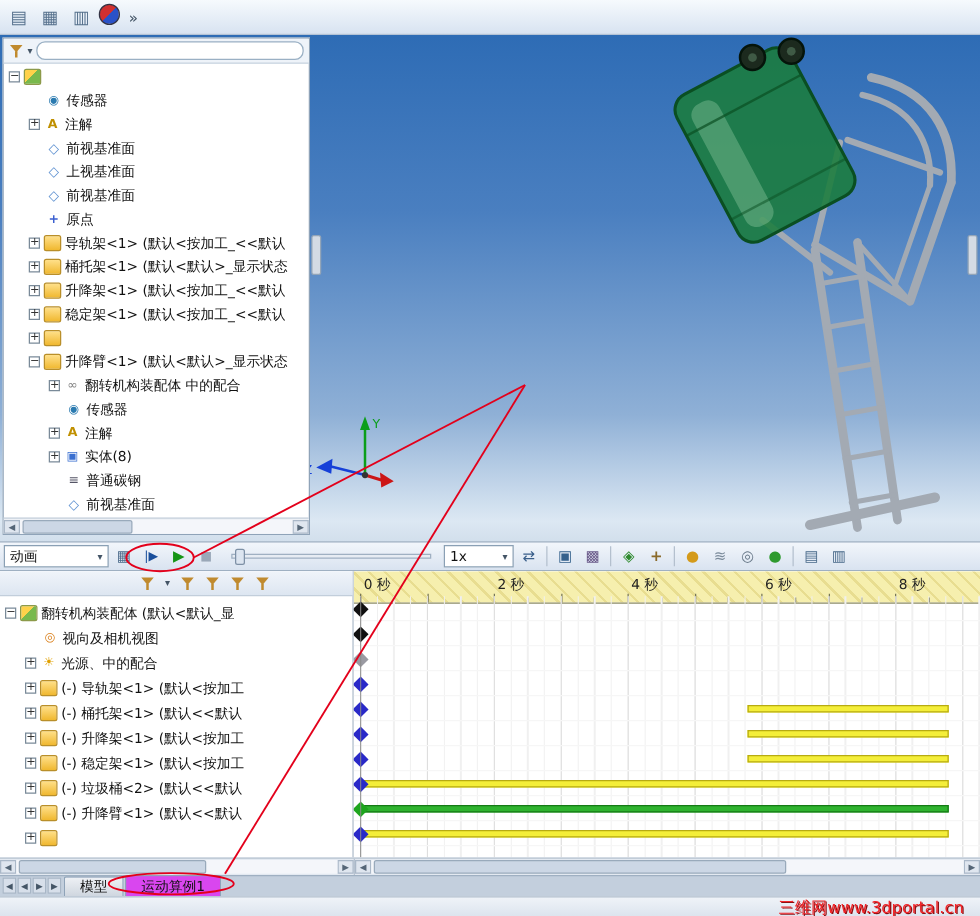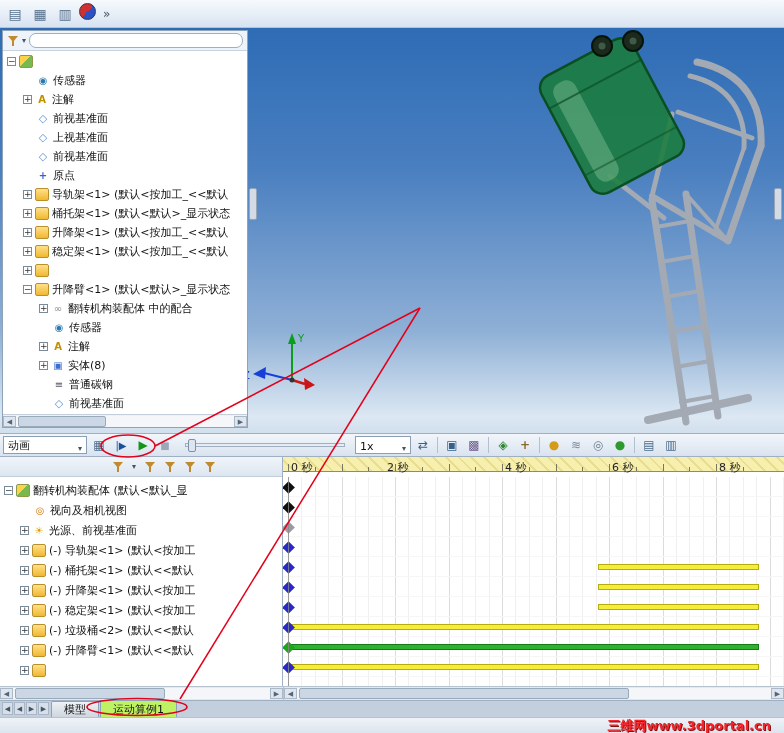--- a/index.html
+++ b/index.html
@@ -42,58 +42,58 @@
 #ft-scroll{flex:none;height:13px;background:#eef1f6;border-top:1px solid #c5cfdb;display:flex;align-items:center}
 .sb-btn{flex:none;width:13px;height:11px;font-size:7px;line-height:11px;text-align:center;color:#567;background:#dfe6ef;border:1px solid #aab8c8}
 .sb-track{flex:1;height:11px;position:relative;background:#f4f6fa}
 .sb-thumb{position:absolute;top:0;height:11px;background:#ccd7e5;border:1px solid #9ab;border-radius:2px}
 .splitter{position:absolute;width:8px;height:32px;background:#d4dbe4;border:1px solid #93a5b8;border-radius:2px;z-index:7}
 #splitter-left{left:249px;top:188px}
 #splitter-right{left:774px;top:188px}
 
 
 #mm-toolbar{position:absolute;left:0;top:433px;width:784px;height:24px;background:linear-gradient(#f2f6fb,#d9e3f0);border-top:1px solid #9fb0c2;border-bottom:1px solid #9fb0c2;display:flex;align-items:center;gap:2px;padding:0 3px;z-index:6}
-.mm-select{flex:none;height:18px;background:#fff;border:1px solid #8aa0b5;display:flex;align-items:flex-end;gap:4px;padding:0 4px}
+.mm-select{flex:none;height:18px;background:#fff;border:1px solid #8aa0b5;display:flex;align-items:center;gap:4px;padding:0 4px}
 #study-select{width:84px;justify-content:space-between}
 #speed-select{width:56px;justify-content:space-between}
 .mm-icon{flex:none;width:20px;height:20px;display:flex;align-items:center;justify-content:center;font-size:12px}
 .mm-sep{flex:none;width:1px;height:16px;background:#b4c0ce;margin:0 2px}
 #mm-slider{flex:none;width:160px;height:4px;background:#e7ecf3;border:1px solid #9fb0c2;position:relative;margin:0 8px}
 #mm-slider .thumb{position:absolute;left:2px;top:-5px;width:8px;height:13px;background:#dce5f0;border:1px solid #7e91a6;border-radius:2px}
 
 
 #mm-body{position:absolute;left:0;top:457px;width:784px;height:229px;background:#fff;display:flex;z-index:6}
 #mm-left{flex:none;width:283px;border-right:1px solid #9fb0c2;display:flex;flex-direction:column;background:#fff}
 #mm-filter-row{flex:none;height:20px;background:linear-gradient(#f0f4fa,#dde6f1);border-bottom:1px solid #c2cedb;display:flex;align-items:center;gap:8px;padding-left:112px}
 .funnel{width:12px;height:12px;position:relative;flex:none}
 .funnel:before{content:"";position:absolute;left:1px;top:1px;border-left:5px solid transparent;border-right:5px solid transparent;border-top:6px solid #c08a2e}
 .funnel:after{content:"";position:absolute;left:5px;top:6px;width:2px;height:5px;background:#c08a2e}
 #mm-tree{flex:1;overflow:hidden;padding-top:3px}
 #mm-right{flex:1;position:relative;overflow:hidden;background:#fff}
-#ruler{position:absolute;left:0;top:0;right:0;height:15px;background:repeating-linear-gradient(45deg,#f6efae 0 7px,#e8dd90 7px 9px);border-bottom:1px solid #8d8d6a}
+#ruler{position:absolute;left:0;top:0;right:0;height:26px;background:repeating-linear-gradient(45deg,#f6efae 0 7px,#e8dd90 7px 9px);border-bottom:1px solid #8d8d6a}
 .tick-label{position:absolute;top:3px;font-size:11px;color:#222}
 .tick-mark{position:absolute;bottom:0;width:1px;background:#77775a}
 #grid{position:absolute;left:0;top:20px;right:0;bottom:0;background-image:repeating-linear-gradient(90deg,#dcdcdc 0 1px,transparent 1px 53.5px),repeating-linear-gradient(90deg,#f0f0f0 0 1px,transparent 1px 13.375px);background-position:5px 0,5px 0}
 #timebar{position:absolute;left:5px;top:20px;bottom:0;width:1px;background:#8a8a8a;opacity:.8}
 .tl-row{position:relative;height:20px;border-bottom:1px solid #f6f6f6}
 .bar{position:absolute;top:7px;height:6px;border:1px solid}
 .key{position:absolute;top:5.5px;width:9px;height:9px;transform:rotate(45deg)}
 
 
 #mm-scroll{position:absolute;left:0;top:686px;width:784px;height:14px;background:#e3e9f1;border-top:1px solid #b6c2d0;display:flex;z-index:6}
 #scroll-left{flex:none;width:284px;border-right:1px solid #b6c2d0;display:flex;align-items:center}
 #scroll-right{flex:1;display:flex;align-items:center}
 #tab-bar{position:absolute;left:0;top:700px;width:784px;height:17px;background:#c3cfdd;border-top:1px solid #9fb0c2;display:flex;align-items:flex-end;z-index:6}
 .tab-nav{flex:none;display:flex;align-items:center;height:17px;padding:0 2px;gap:1px}
 .tab-nav span{width:11px;height:13px;font-size:7px;line-height:13px;text-align:center;color:#456;background:#d7dfea;border:1px solid #a8b6c6}
 #tabs{display:flex;align-items:flex-end;height:17px}
 .tab{height:16px;display:flex;align-items:center;padding:0 12px;background:linear-gradient(#eef1f5,#cfd6df);border:1px solid #8fa3b8;border-bottom:none;margin-right:1px;border-radius:2px 2px 0 0}
-.tab.active{background:#bef264;height:17px}
+.tab.active{background:#d946ef;height:17px}
 #status-bar{position:absolute;left:0;top:717px;width:784px;height:16px;background:linear-gradient(#eff3f8,#dce4ee);border-top:1px solid #b6c2d0;display:flex;align-items:center;padding:0 5px;z-index:6}
-#watermark{margin-left:auto;color:#f2262a;font-weight:bold;font-size:13px;text-shadow:1px 1px 0 #8c0f12;padding-right:8px}
+#watermark{margin-left:auto;color:#f2262a;font-weight:normal;font-size:13px;text-shadow:1px 1px 0 #8c0f12;padding-right:8px}
 
 
 #anno{position:absolute;left:0;top:0;width:784px;height:733px;z-index:50;pointer-events:none}
 </style>
 </head>
 <body>
 
 <div id="viewport">
   <svg width="784" height="405" viewBox="0 0 784 405">
     <g stroke="#a3aab3" stroke-linecap="round" fill="none">
@@ -314,21 +314,21 @@
           <span class="tlabel">翻转机构装配体 (默认&lt;默认_显</span>
         </div>
         <div class="mm-row" style="padding-left: 20px;">
           <span class="spc"></span>
           <span class="ticon i-camera">◎</span>
           <span class="tlabel">视向及相机视图</span>
         </div>
         <div class="mm-row" style="padding-left: 20px;">
           <span class="exp">+</span>
           <span class="ticon i-lights">☀</span>
-          <span class="tlabel">光源、前视基准面</span>
+          <span class="tlabel">光源、中的配合</span>
         </div>
         <div class="mm-row" style="padding-left: 20px;">
           <span class="exp">+</span>
           <span class="ticon i-part"></span>
           <span class="tlabel">(-) 导轨架&lt;1&gt; (默认&lt;按加工</span>
         </div>
         <div class="mm-row" style="padding-left: 20px;">
           <span class="exp">+</span>
           <span class="ticon i-part"></span>
           <span class="tlabel">(-) 桶托架&lt;1&gt; (默认&lt;&lt;默认</span>
@@ -355,21 +355,21 @@
         </div>
         <div class="mm-row" style="padding-left: 20px;">
           <span class="exp">+</span>
           <span class="ticon i-part"></span>
         </div>
       </div>
   </div>
   <div id="mm-right">
     <div id="ruler">
         <span class="tick-label" style="left: 8px;">0 秒</span>
-        <span class="tick-label" style="left: 104px;">2 秒</span>
+        <span class="tick-label" style="left: 115px;">2 秒</span>
         <span class="tick-label" style="left: 222px;">4 秒</span>
         <span class="tick-label" style="left: 329px;">6 秒</span>
         <span class="tick-label" style="left: 436px;">8 秒</span>
         <span class="tick-mark" style="left: 5px; height: 7px;"></span>
         <span class="tick-mark" style="left: 31.75px; height: 4px;"></span>
         <span class="tick-mark" style="left: 58.5px; height: 7px;"></span>
         <span class="tick-mark" style="left: 85.25px; height: 4px;"></span>
         <span class="tick-mark" style="left: 112px; height: 7px;"></span>
         <span class="tick-mark" style="left: 138.75px; height: 4px;"></span>
         <span class="tick-mark" style="left: 165.5px; height: 7px;"></span>

